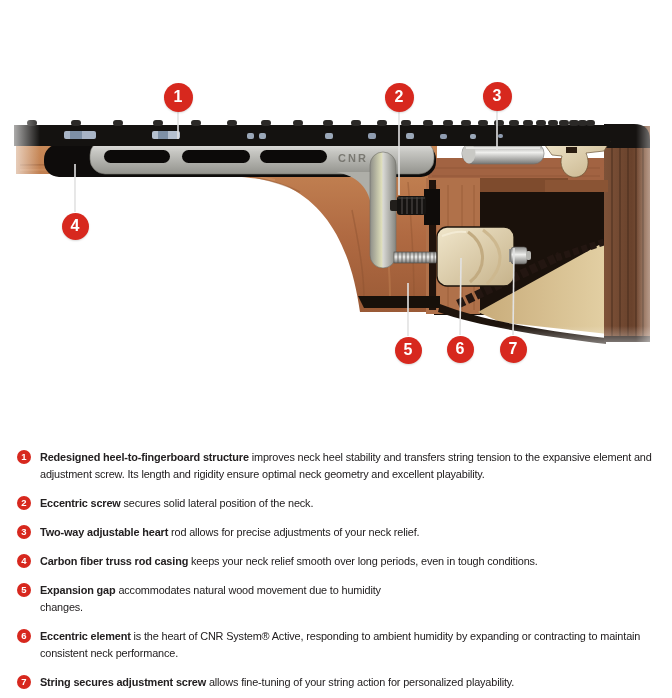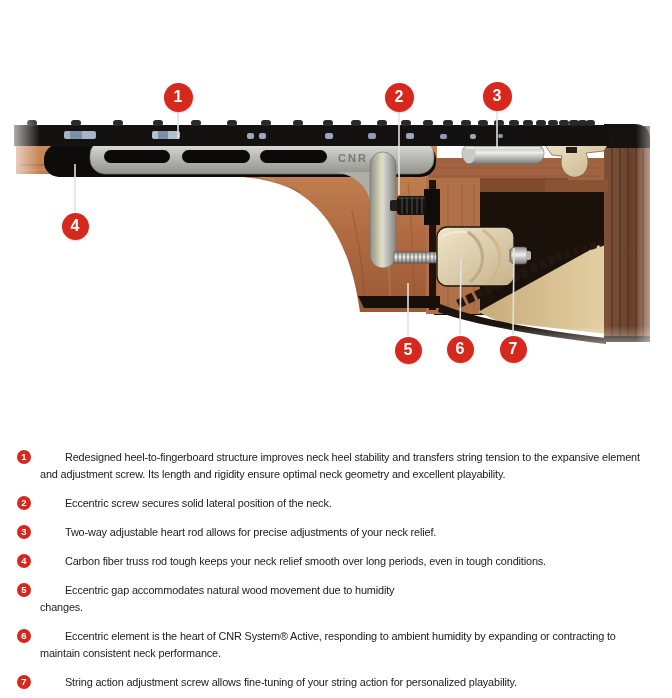--- a/index.html
+++ b/index.html
@@ -24,21 +24,21 @@
   .lbadge{
     flex:0 0 14px;width:14px;height:14px;border-radius:50%;margin-top:1px;
     background:var(--badge-red,#d7281e);color:#fff;font-weight:bold;font-size:9.5px;
     display:flex;align-items:center;justify-content:center;line-height:1;
   }
   .ltext{
     margin:0 0 0 9px;font-size:10.9px;line-height:17px;letter-spacing:-0.15px;
     max-width:612px;
   }
   .legend-item.narrow .ltext{max-width:360px;}
-  .ltext b{font-weight:normal;margin-left:25px;}
+  .ltext b{font-weight:bold;}
 </style>
 </head>
 <body>
 
 <div id="stage" style="--badge-red: #d7281e; --text: #232021;">
 
   <div id="figure">
     <svg width="672" height="440" viewBox="0 0 672 440">
       <defs>
         <linearGradient id="gNeck" x1="0" y1="0" x2="0" y2="1">
@@ -222,28 +222,28 @@
       <div class="legend-item">
         <span class="lbadge">2</span>
         <p class="ltext"><b>Eccentric screw</b> secures solid lateral position of the neck.</p>
       </div>
       <div class="legend-item">
         <span class="lbadge">3</span>
         <p class="ltext"><b>Two-way adjustable heart</b> rod allows for precise adjustments of your neck relief.</p>
       </div>
       <div class="legend-item">
         <span class="lbadge">4</span>
-        <p class="ltext"><b>Carbon fiber truss rod tough</b> keeps your neck relief smooth over long periods, even in tough conditions.</p>
+        <p class="ltext"><b>Carbon fiber truss rod casing</b> keeps your neck relief smooth over long periods, even in tough conditions.</p>
       </div>
       <div class="legend-item narrow">
         <span class="lbadge">5</span>
-        <p class="ltext"><b>Eccentric gap</b> accommodates natural wood movement due to humidity changes.</p>
+        <p class="ltext"><b>Expansion gap</b> accommodates natural wood movement due to humidity changes.</p>
       </div>
       <div class="legend-item">
         <span class="lbadge">6</span>
         <p class="ltext"><b>Eccentric element</b> is the heart of CNR System® Active, responding to ambient humidity by expanding or contracting to maintain consistent neck performance.</p>
       </div>
       <div class="legend-item">
         <span class="lbadge">7</span>
-        <p class="ltext"><b>String action adjustment screw</b> allows fine-tuning of your string action for personalized playability.</p>
+        <p class="ltext"><b>String secures adjustment screw</b> allows fine-tuning of your string action for personalized playability.</p>
       </div>
     </div>
 </div>
 
 </body></html>

